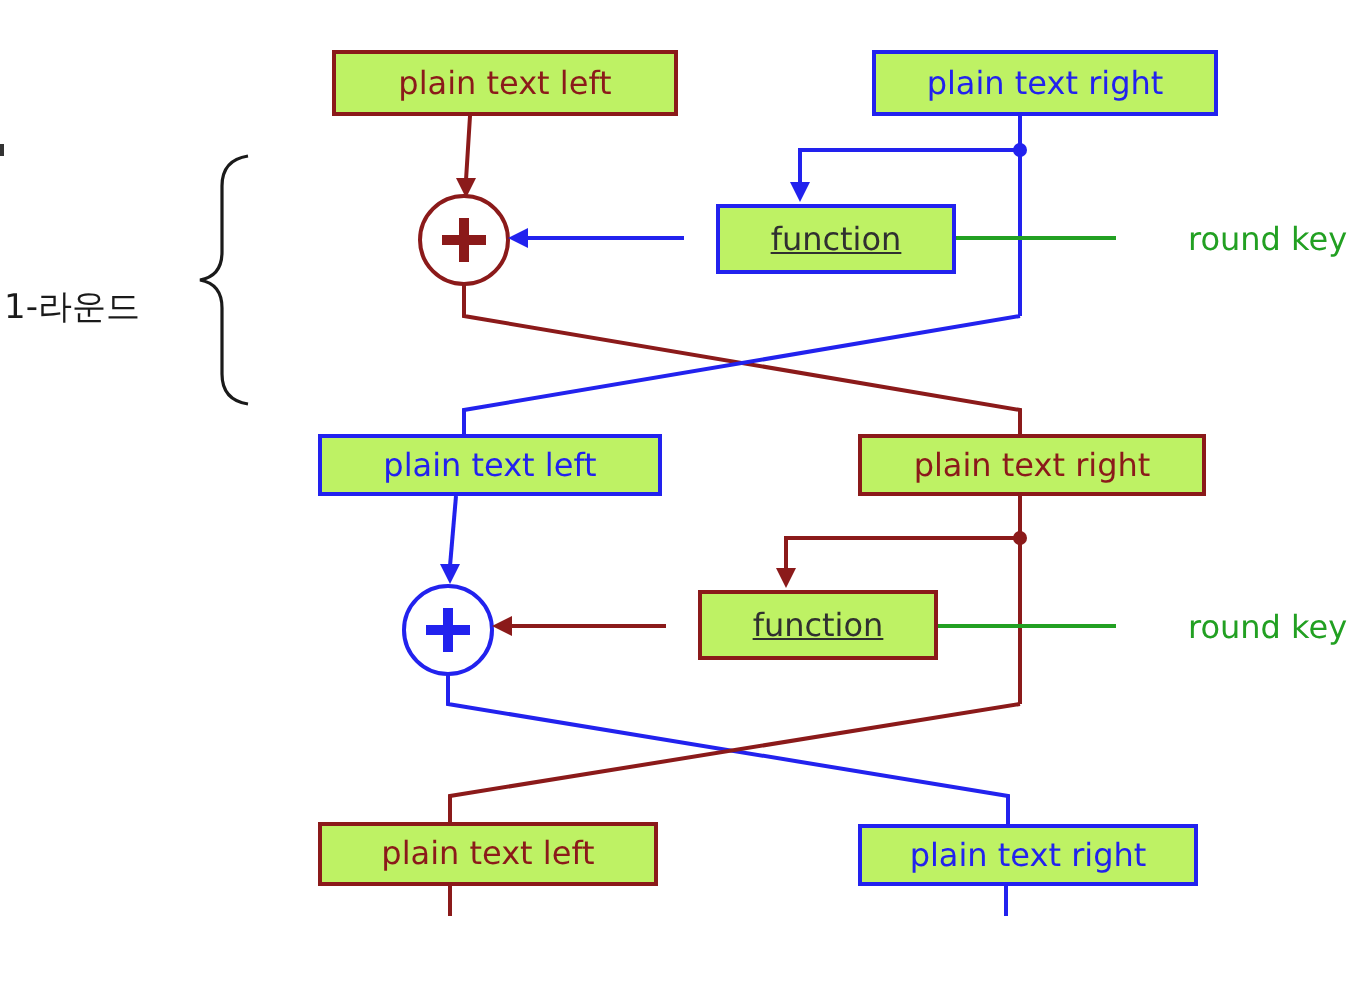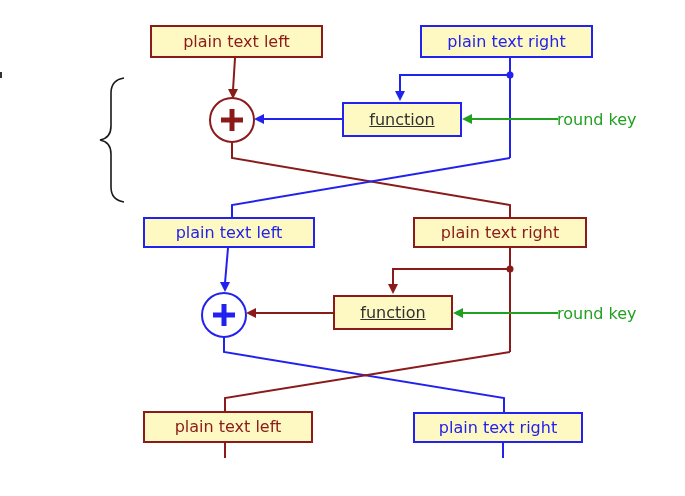--- a/index.html
+++ b/index.html
@@ -2,31 +2,31 @@
 <html><head>
 <meta charset="utf-8">
 <style>
   html,body{margin:0;padding:0;background:#ffffff;}
   .stage{
     position:relative;width:685px;height:496px;background:#ffffff;
     font-family:"DejaVu Sans","Liberation Sans",sans-serif;overflow:hidden;
   }
   .stage svg{position:absolute;left:0;top:0;}
   .nodebox{
-    position:absolute;box-sizing:border-box;border:2px solid;background:#fef9c3;
+    position:absolute;box-sizing:border-box;border:2px solid;background:#bef264;
     display:flex;align-items:center;justify-content:center;
-    font-size:16px;line-height:1;white-space:nowrap;
+    font-size:16px;line-height:1;white-space:nowrap;margin-left:16px;
   }
   .red{border-color:#8b1a1a;color:#8b1a1a;}
   .blue{border-color:#2222ee;color:#2222ee;}
   .fnbox{border-width:2px;color:#303030;text-decoration:underline;}
   .fn1{border-color:#2222ee;}
   .fn2{border-color:#8b1a1a;}
   .roundkey{
-    position:absolute;color:#22a022;font-size:16px;line-height:1.2;white-space:nowrap;
+    position:absolute;color:#22a022;font-size:16px;line-height:1.2;white-space:nowrap;margin-left:37px;
   }
   .bracelabel{
     position:absolute;color:#1a1a1a;font-size:17px;line-height:1.2;white-space:nowrap;
   }
 </style>
 </head>
 <body>
 
 <div class="stage">
 
@@ -128,14 +128,15 @@
   </div>
   <div class="roundkey" style="left:557px;top:304px;">round key</div>
 
   <div class="nodebox red" style="left:143px;top:411px;width:170px;height:32px;">
     <span>plain text left</span>
   </div>
   <div class="nodebox blue" style="left:413px;top:412px;width:170px;height:31px;">
     <span>plain text right</span>
   </div>
 
+  <div class="bracelabel" style="left:2px;top:144px;">1-라운드</div>
 
 </div>
 
 </body></html>

